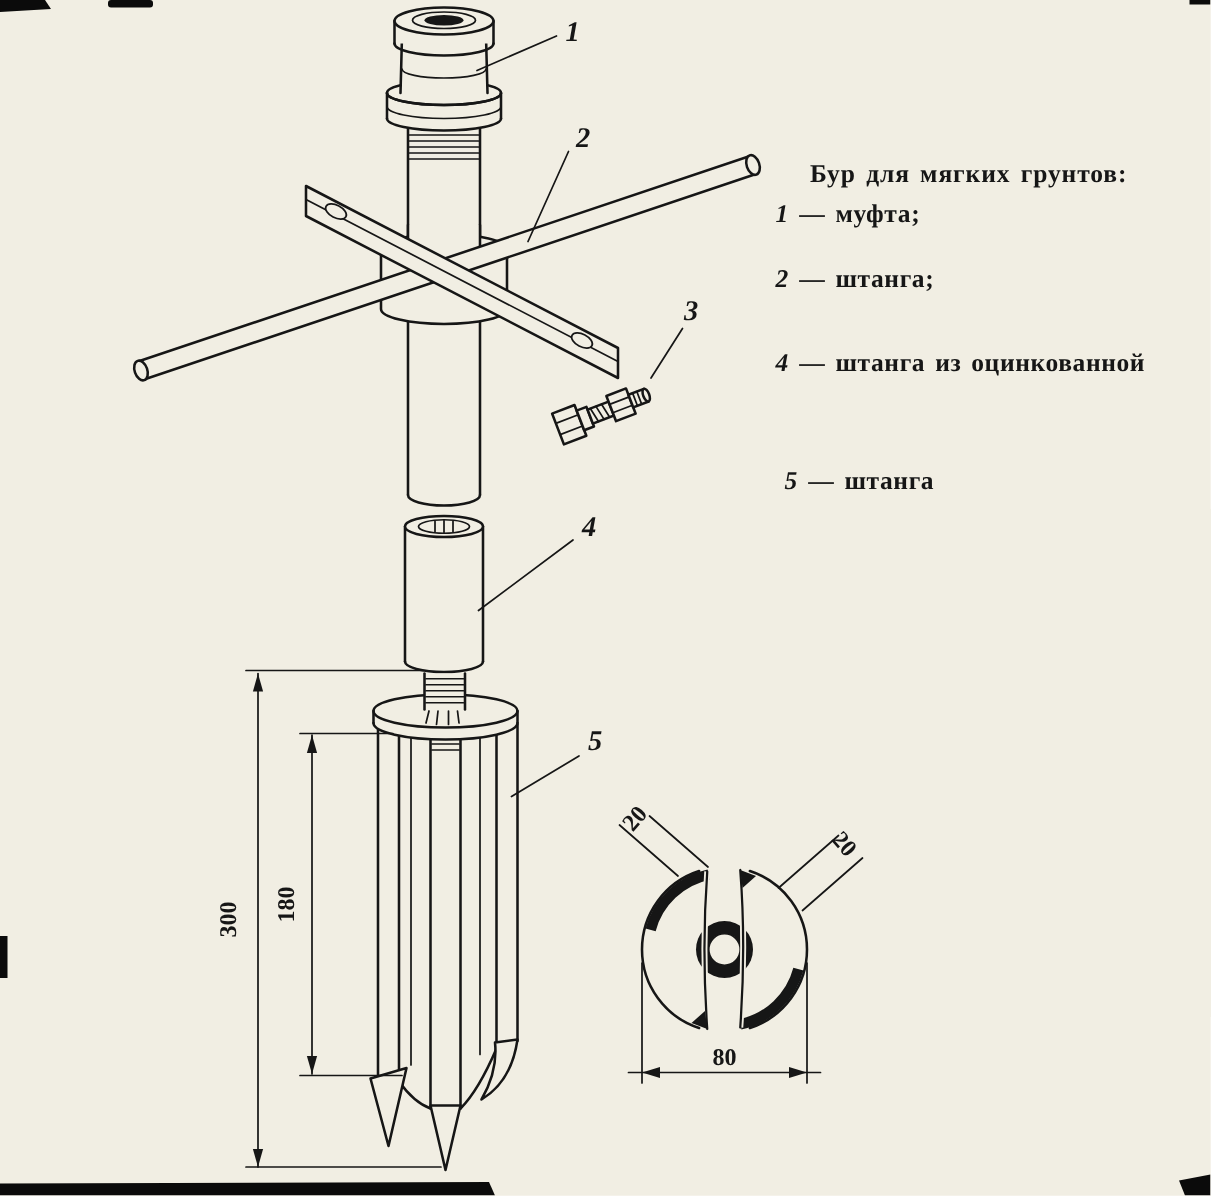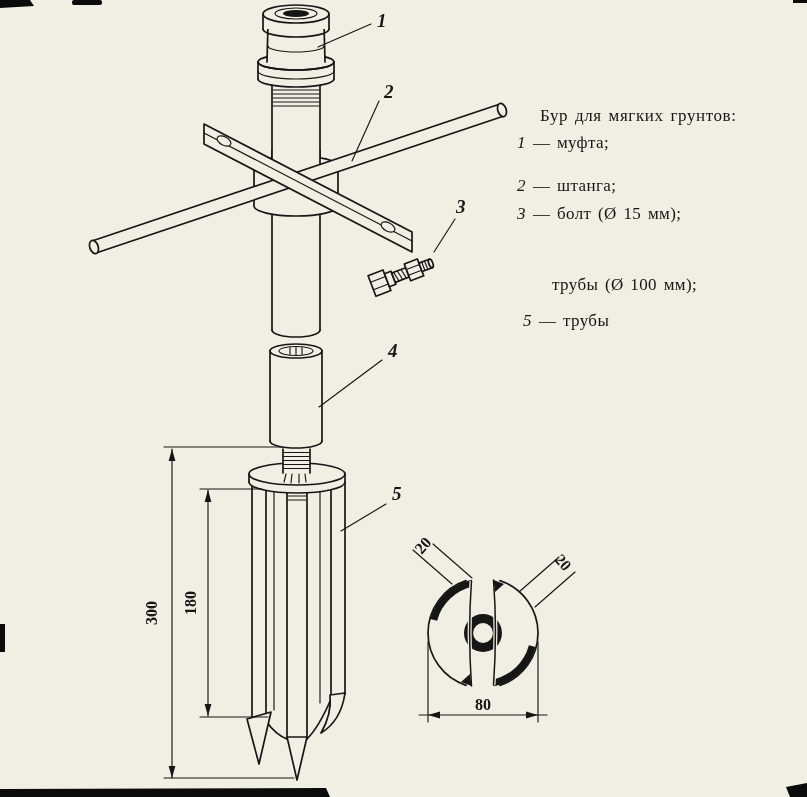--- a/index.html
+++ b/index.html
@@ -5,21 +5,21 @@
   html,body{margin:0;padding:0}
   .page{position:relative;width:807px;height:797px;background:var(--paper,#f1eee3);overflow:hidden;font-family:"Liberation Serif",serif}
   .page svg{position:absolute;left:0;top:0}
   .ln{fill:none;stroke:var(--ink,#161616);stroke-width:1.7;stroke-linecap:round;stroke-linejoin:round}
   .thin{stroke-width:1.15}
   .fillp{fill:var(--paper,#f1eee3)}
   .solid{fill:var(--ink,#161616);stroke:none}
   .callout{font:italic 700 19px "Liberation Serif",serif;fill:var(--ink,#161616)}
   .dimtxt{font:700 16px "Liberation Serif",serif;fill:var(--ink,#161616)}
   .legend{position:absolute;left:508px;top:98px;width:298px;height:240px;color:var(--ink,#161616);
-          font-weight:400;font-size:17px;letter-spacing:.4px;word-spacing:2px}
+          font-weight:700;font-size:17px;letter-spacing:.4px;word-spacing:2px}
   .legend .line{position:absolute;white-space:nowrap}
   .legend .num{font-style:italic;margin-right:7px}
   .legend .t-title{left:32px;top:8px;letter-spacing:.6px}
   .legend .t-i1{left:9px;top:35px}
   .legend .t-i2{left:9px;top:78px}
   .legend .t-i3{left:9px;top:106px}
   .legend .t-i4a{left:9px;top:134px}
   .legend .t-i4b{left:44px;top:177px}
   .legend .t-i5{left:15px;top:213px}
 </style>
@@ -201,22 +201,21 @@
 </svg>
 
 <div class="legend">
   <div class="line t-title">Бур для мягких грунтов:</div>
   <div class="line t-i1">
     <span class="num">1</span><span>— муфта;</span>
   </div>
   <div class="line t-i2">
     <span class="num">2</span><span>— штанга;</span>
   </div>
-  <div class="line t-i3">
-    <span class="num">3</span><span>— болт (Ø 15 мм);</span>
-  </div>
-  <div class="line t-i4b">трубы (Ø 100 мм);</div>
+  <div class="line t-i4a">
+    <span class="num">4</span><span>— штанга из оцинкованной</span>
+  </div>
   <div class="line t-i5">
-    <span class="num">5</span><span>— трубы</span>
+    <span class="num">5</span><span>— штанга</span>
   </div>
 </div>
 
 </div>
 
 </body></html>

